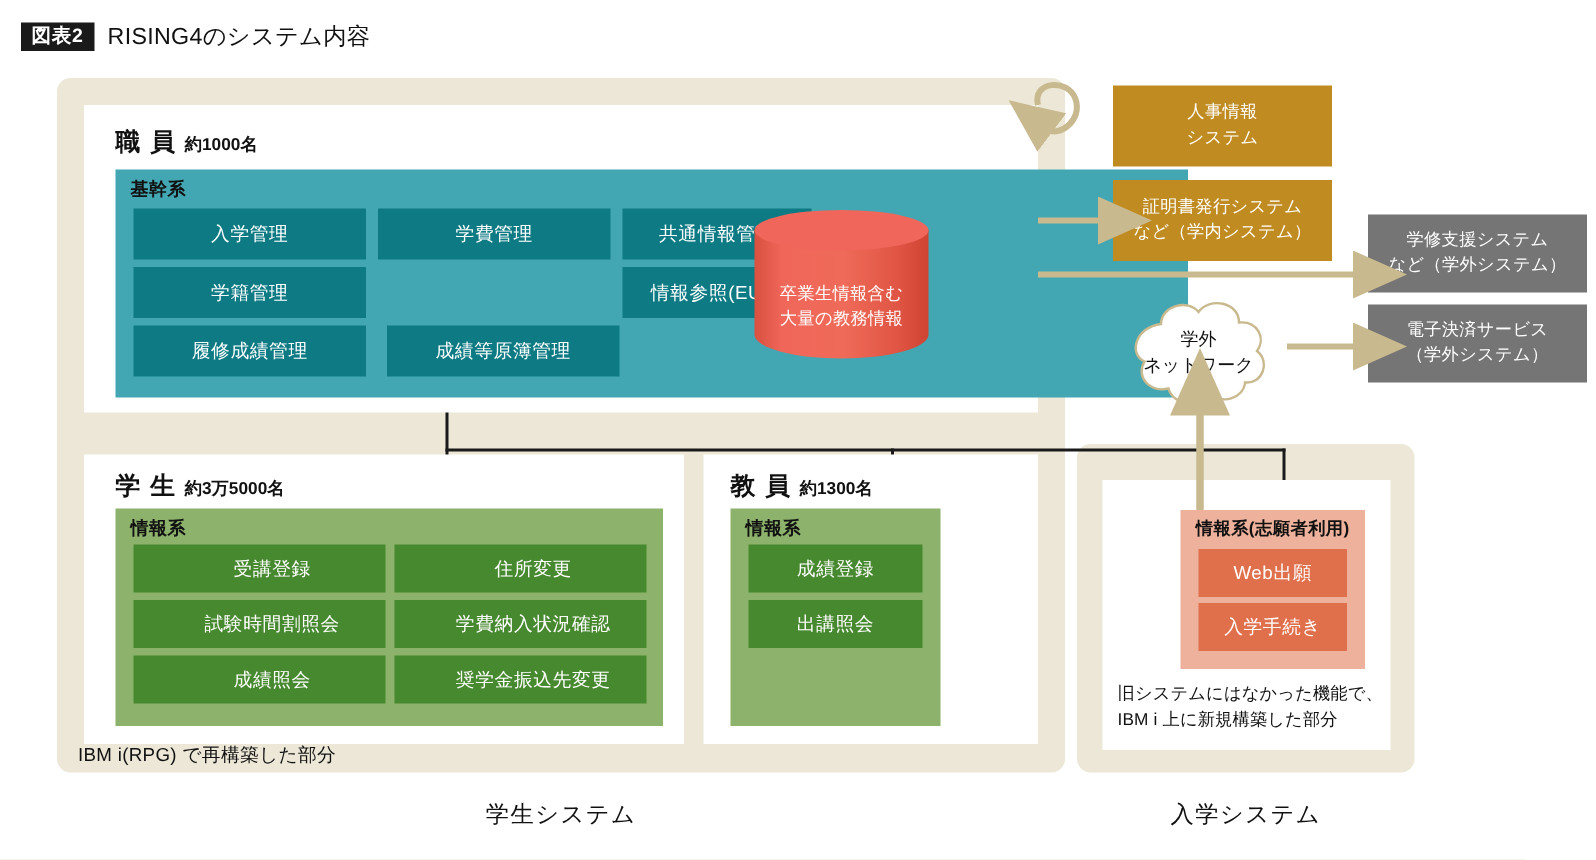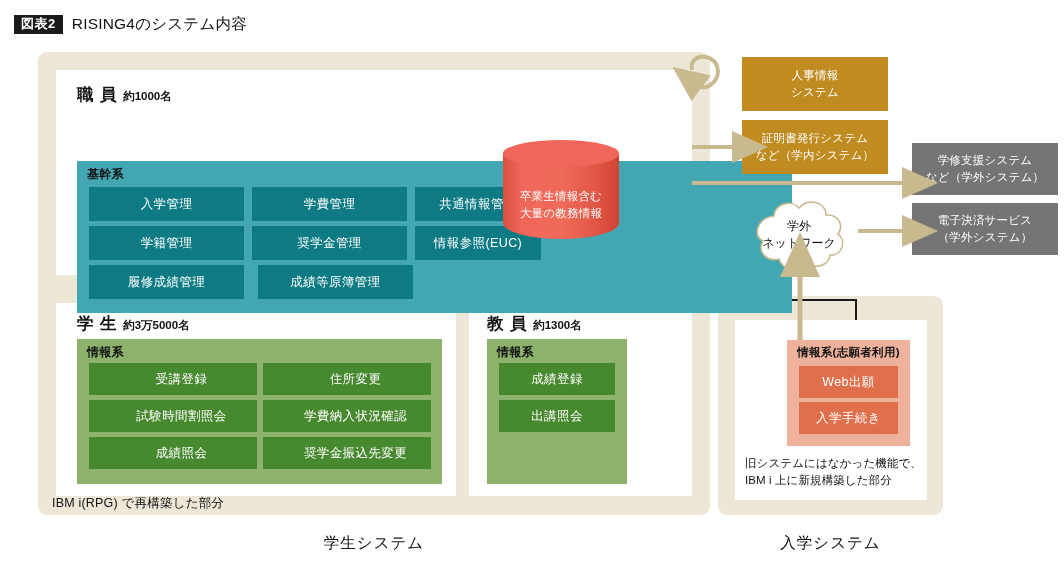--- a/index.html
+++ b/index.html
@@ -42,21 +42,21 @@
     position:absolute;left:10px;top:5px;
     font-size:12px;font-weight:bold;color:#111;letter-spacing:0.3px;
   }
   .chip{
     position:absolute;display:flex;align-items:center;justify-content:center;
     color:#ffffff;font-size:12.5px;letter-spacing:0.4px;
     box-sizing:border-box;
   }
 
   
-  #kikan{left:77px;top:113px;width:715px;height:152px;background:#43a7b3;margin-top:48px;}
+  #kikan{left:77px;top:113px;width:715px;height:152px;background:#43a7b3;}
   #kikan .chip{background:#0e7b84;}
 
   
   #st-joho{left:77px;top:339px;width:365px;height:145px;background:#8cb26b;}
   #st-joho .chip{background:#47892f;padding-left:17px;}
   #fa-joho{left:487px;top:339px;width:140px;height:145px;background:#8cb26b;}
   #fa-joho .chip{background:#47892f;}
 
   
   #ad-joho{left:787px;top:340px;width:123px;height:106px;background:#eeb29c;}
@@ -146,21 +146,20 @@
   <span>職 員</span>
   <span class="cnt">約1000名</span>
 </div>
 
 <div class="sysblock" id="kikan">
   <span class="blk-title">基幹系</span>
   <div class="chip" style="left:12px;top:26px;width:155px;height:34px;">入学管理</div>
   <div class="chip" style="left:175px;top:26px;width:155px;height:34px;">学費管理</div>
   <div class="chip" style="left:338px;top:26px;width:126px;height:34px;">共通情報管理</div>
   <div class="chip" style="left:12px;top:65px;width:155px;height:34px;">学籍管理</div>
-  <div class="chip" style="left:175px;top:65px;width:155px;height:34px;">奨学金管理</div>
   <div class="chip" style="left:338px;top:65px;width:126px;height:34px;">情報参照(EUC)</div>
   <div class="chip" style="left:12px;top:104px;width:155px;height:34px;">履修成績管理</div>
   <div class="chip" style="left:181px;top:104px;width:155px;height:34px;">成績等原簿管理</div>
 </div>
 
 <div class="abs" id="cylinder">
   <div id="cyl-body"></div>
   <div id="cyl-top"></div>
   <div id="cyl-label">
     <div>卒業生情報含む</div>

